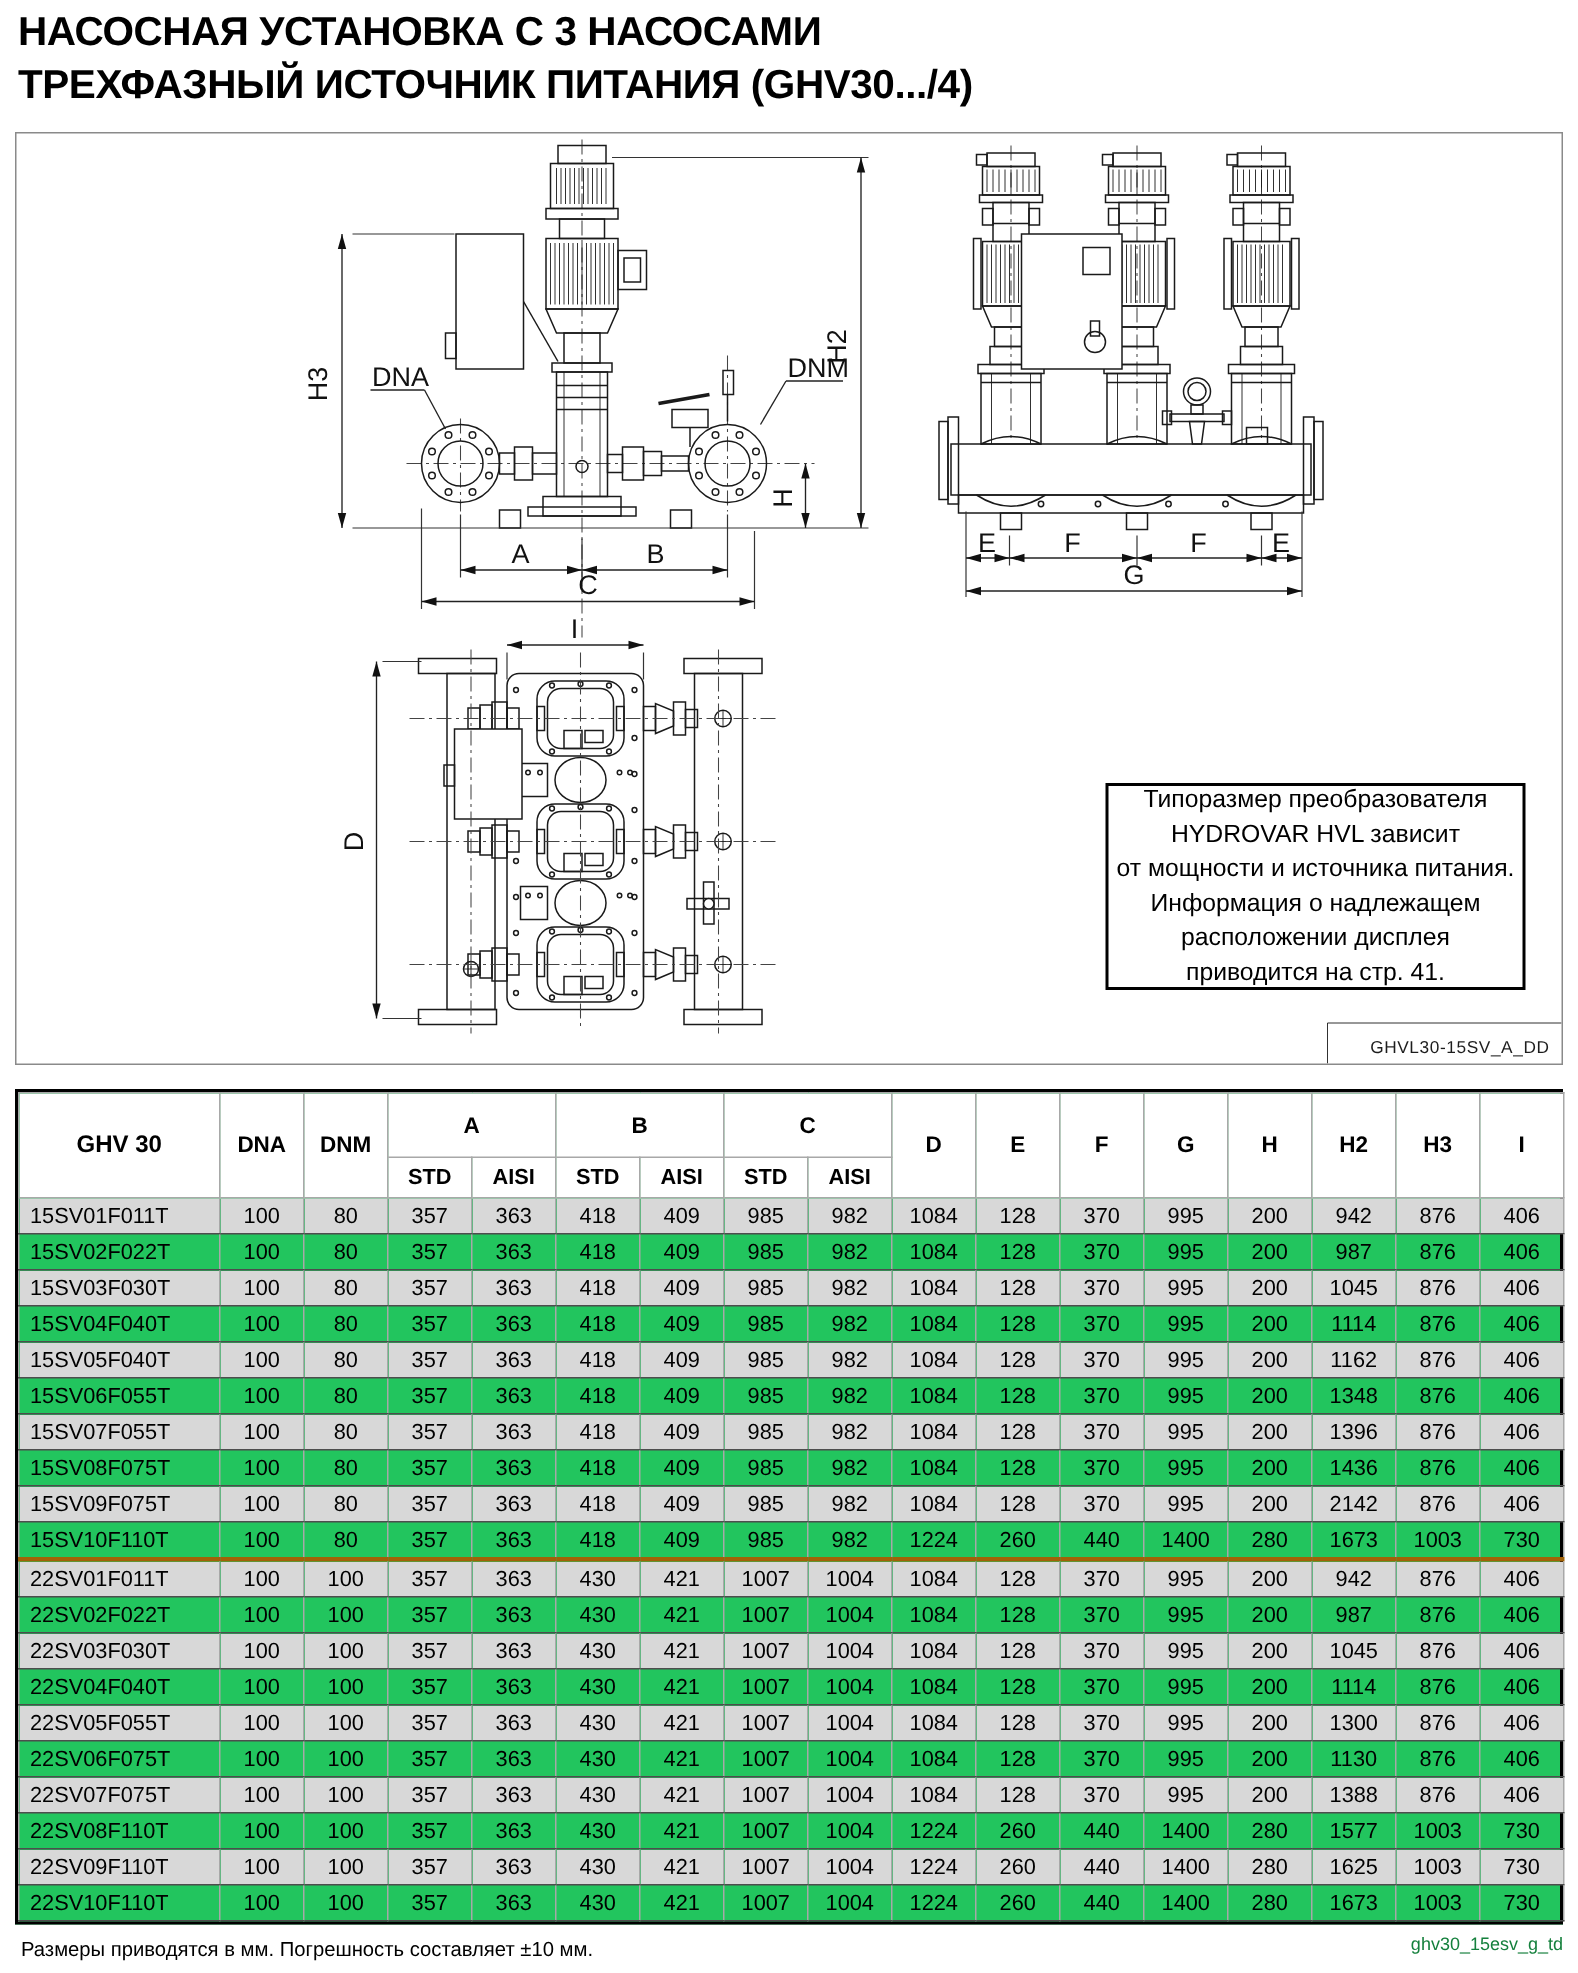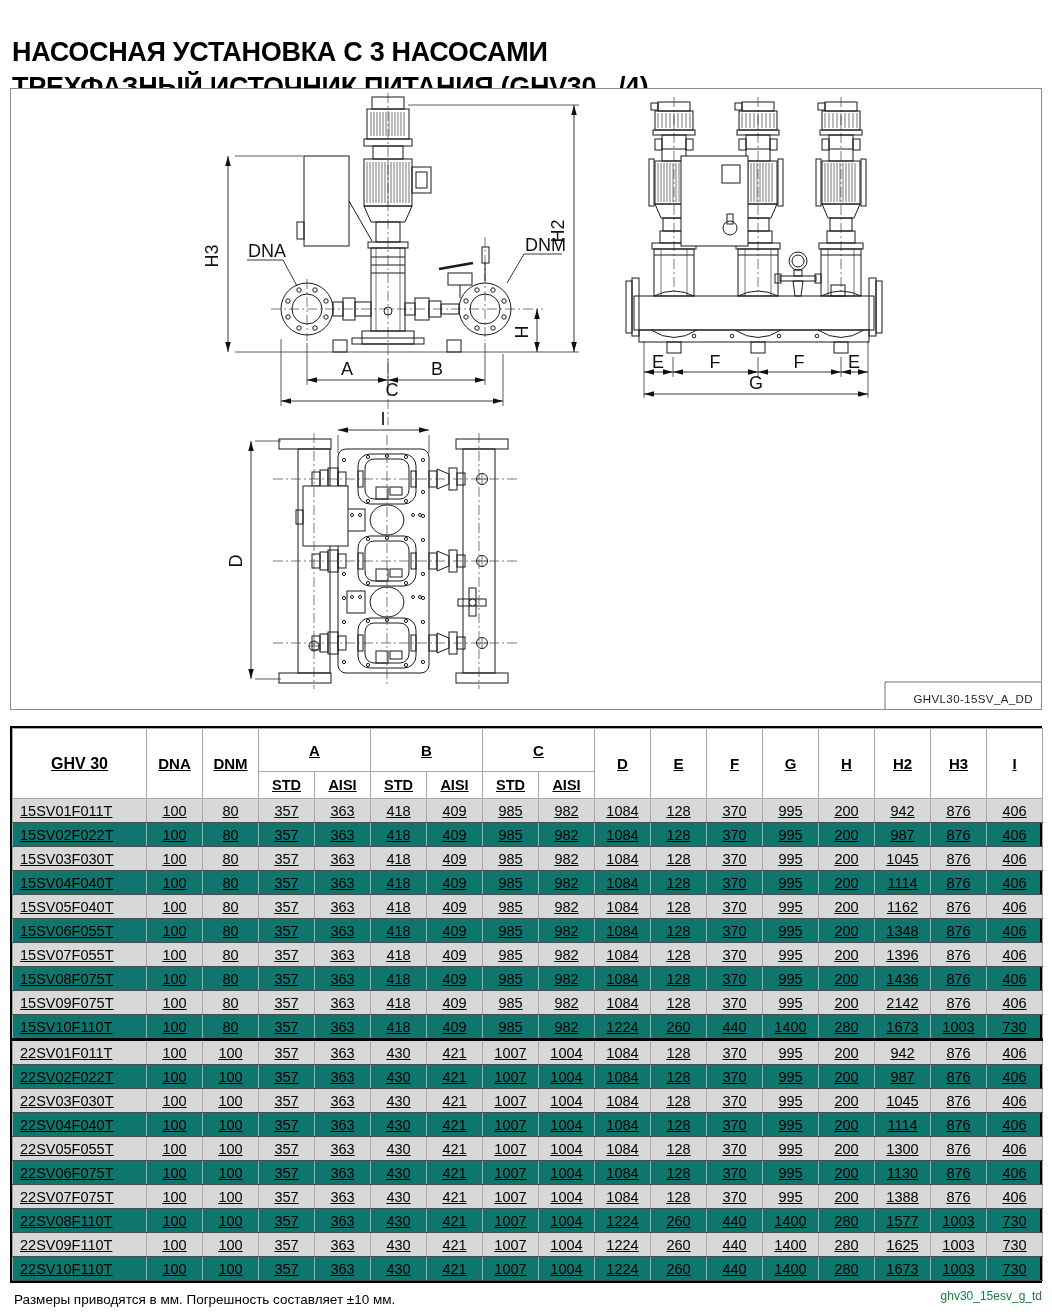--- a/index.html
+++ b/index.html
@@ -1,41 +1,41 @@
 <!DOCTYPE html>
 <html><head>
 <meta charset="utf-8">
 <style>
   html,body{margin:0;padding:0;background:#fff;}
   body{width:1052px;height:1315px;position:relative;font-family:"Liberation Sans",sans-serif;color:#000;overflow:hidden;}
-  .title{position:absolute;left:12px;top:4px;font-size:27px;font-weight:bold;line-height:35px;letter-spacing:-0.3px;white-space:nowrap;margin-top:31px;}
+  .title{position:absolute;left:12px;top:4px;font-size:27px;font-weight:bold;line-height:35px;letter-spacing:-0.3px;white-space:nowrap;}
   .frame{position:absolute;left:10px;top:88px;width:1030px;height:620px;border:1px solid #8a8a8a;background:#fff;}
   .frame svg{position:absolute;left:0;top:0;}
   .cl{stroke:#444;stroke-width:0.7;stroke-dasharray:10 3 2 3;fill:none;}
   .ext{stroke:#333;stroke-width:0.8;fill:none;}
   .dim{stroke:#222;stroke-width:0.9;fill:none;}
   .arrows{marker-start:url(#ma);marker-end:url(#ma);}
   .fins{stroke:#1a1a1a;stroke-width:0.6;fill:none;}
   .thin{stroke:#1a1a1a;stroke-width:0.6;fill:none;}
   .lbl2{font-family:"Liberation Sans",sans-serif;font-size:18px;fill:#111;}
   .notebox{position:absolute;left:726px;top:433px;width:276px;height:134px;border:2px solid #000;display:flex;flex-direction:column;justify-content:center;text-align:center;font-size:16.5px;line-height:23px;background:#fff;}
   .framecode{position:absolute;right:8px;bottom:4px;font-size:11.5px;letter-spacing:0.4px;color:#1d1d1d;margin-left:18px;}
-  .tbl-wrap{position:absolute;left:10px;top:726px;width:1028px;border:2px solid #000;background:#0f766e;text-decoration:underline;}
+  .tbl-wrap{position:absolute;left:10px;top:726px;width:1028px;border:2px solid #000;background:#22c55e;}
   table{border-collapse:collapse;table-layout:fixed;width:100%;}
   th{font-weight:bold;font-size:15px;border:1px solid #a8a8a8;background:#fff;padding:0;text-align:center;}
   th.model-h{font-size:16px;}
   thead tr:first-child{height:43px;}
   thead tr.sub th{height:26px;font-size:14.5px;}
   td{font-size:14.5px;text-align:center;height:23px;padding:0;
      border-left:1px solid #a8a8a8;border-right:1px solid #a8a8a8;
      border-top:1px solid #4d4d4d;border-bottom:1px solid #4d4d4d;overflow:hidden;}
   tr.alt td{background:#d8d8d8;}
   td.model{text-align:left;padding-left:7px;}
   tbody tr:first-child td{border-top:1px solid #14532d;}
-  tbody tr.group-end td{border-bottom:3px solid #000000;}
+  tbody tr.group-end td{border-bottom:3px solid #a16207;}
   .note{position:absolute;left:14px;top:1292px;font-size:13.5px;}
   .code{position:absolute;left:920px;top:1289px;width:122px;text-align:right;font-size:12px;color:#15803d;}
 </style>
 </head>
 <body>
 
 <div class="title">
   <div>НАСОСНАЯ УСТАНОВКА С 3 НАСОСАМИ</div>
   <div>ТРЕХФАЗНЫЙ ИСТОЧНИК ПИТАНИЯ (GHV30.../4)</div>
 </div>
@@ -350,20 +350,28 @@
     <line class="dim arrows" x1="240" y1="352" x2="240" y2="590"></line>
     <text class="lbl2" text-anchor="middle" x="231" y="472" transform="rotate(-90 231 472)">D</text>
   </g>
 
   <g>
     <line class="thin" x1="874" y1="593" x2="1030" y2="593"></line>
     <line class="thin" x1="874" y1="593" x2="874" y2="620"></line>
   </g>
 </svg>
 
+<div class="notebox">
+  <span>Типоразмер преобразователя</span>
+  <span>HYDROVAR HVL зависит</span>
+  <span>от мощности и источника питания.</span>
+  <span>Информация о надлежащем</span>
+  <span>расположении дисплея</span>
+  <span>приводится на стр. 41.</span>
+</div>
 
 <div class="framecode">GHVL30-15SV_A_DD</div>
 </div>
 
 <div class="tbl-wrap">
   <table>
       <colgroup>
         <col style="width: 134px;">
         <col style="width: 56px;">
         <col style="width: 56px;">

